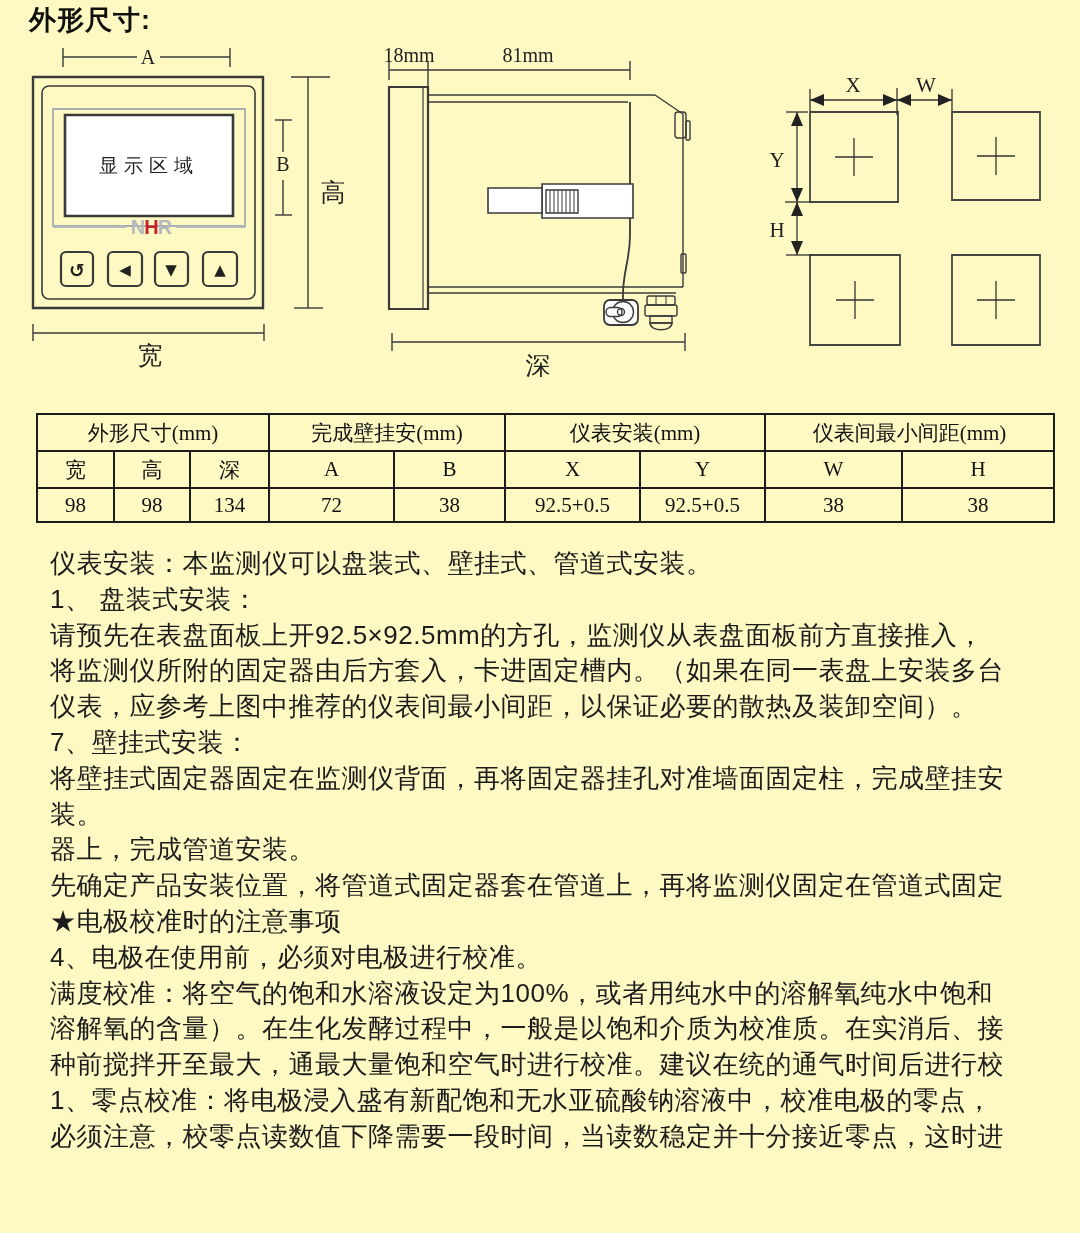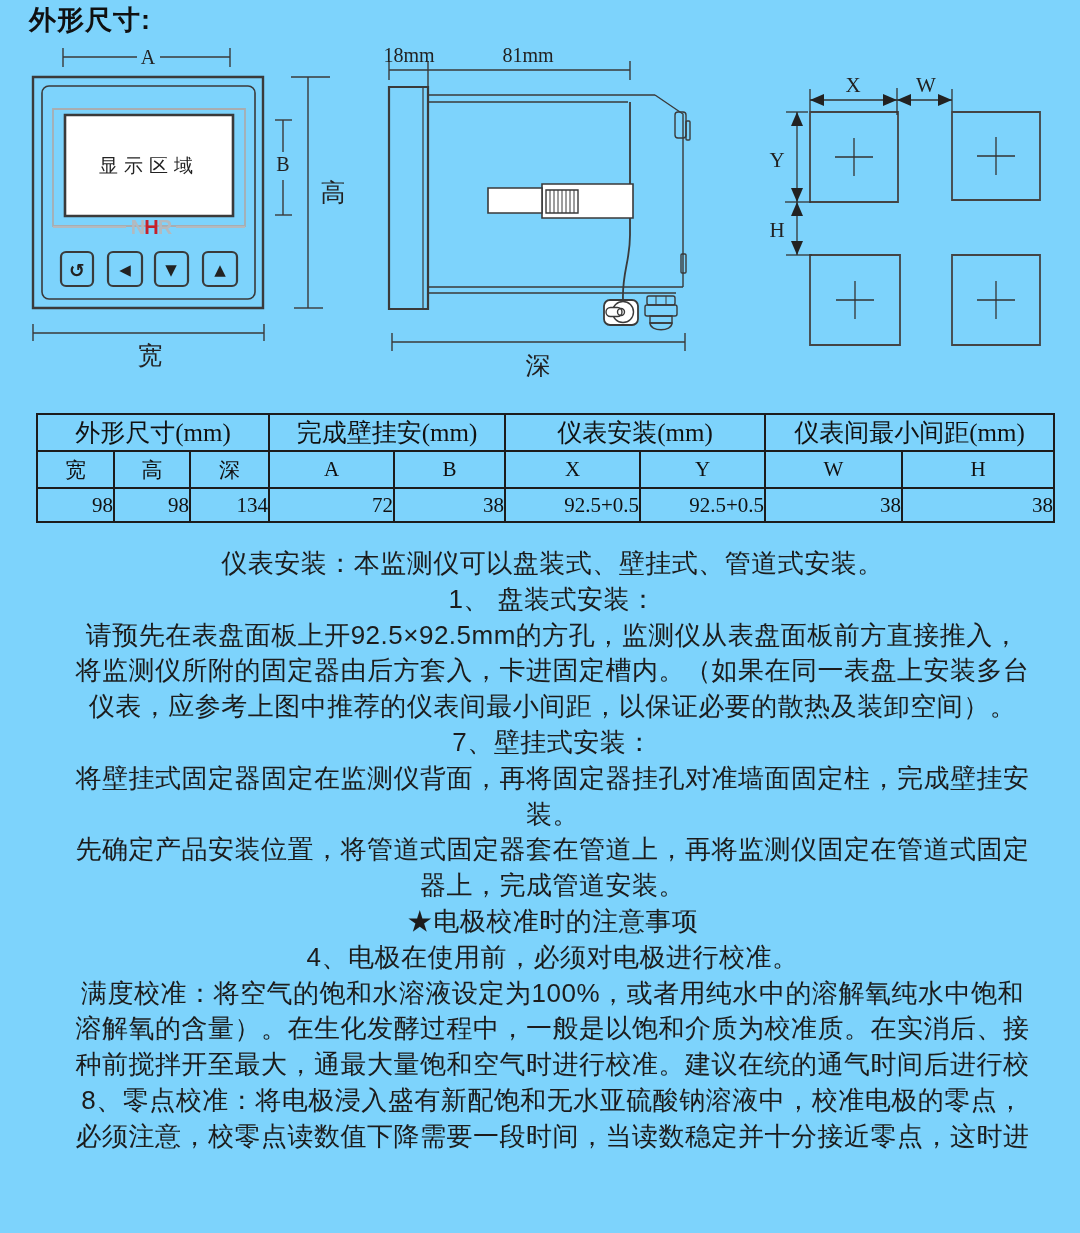--- a/index.html
+++ b/index.html
@@ -1,32 +1,32 @@
 <!DOCTYPE html>
 <html><head>
 <meta charset="utf-8">
 <style>
   html,body{margin:0;padding:0;background:#fff;}
-  .page{position:relative;width:1080px;height:1233px;background:#7dd3fc;overflow:hidden;
+  .page{position:relative;width:1080px;height:1233px;background:#fef9c3;overflow:hidden;
         font-family:"Liberation Sans",sans-serif;color:#1b1b1b;}
   .title{position:absolute;left:29px;top:2px;font-size:27px;font-weight:bold;
          color:#101010;letter-spacing:1px;}
   .fig{position:absolute;}
   .fig line,.fig rect,.fig path,.fig circle{vector-effect:non-scaling-stroke;}
   
   .dims-table{position:absolute;left:36px;top:413px;width:1017px;border-collapse:collapse;
       table-layout:fixed;font-family:"Liberation Serif",serif;color:#111;text-align:center;}
   .dims-table td{border:2px solid #1c1c1c;padding:0;overflow:hidden;white-space:nowrap;}
-  .dims-table tr.r1 td{height:35px;font-size:25px;text-align:center;}
+  .dims-table tr.r1 td{height:35px;font-size:21px;text-align:center;}
   .dims-table tr.r2 td{height:35px;font-size:21px;}
-  .dims-table tr.r3 td{height:32px;font-size:21px;text-align:right;}
+  .dims-table tr.r3 td{height:32px;font-size:21px;}
   
   .body-text{position:absolute;left:50px;top:546px;width:1005px;font-size:26px;
       line-height:35.8px;letter-spacing:0.5px;color:#1c1c1c;font-weight:500;}
-  .tl{white-space:nowrap;text-align:center;}
+  .tl{white-space:nowrap;}
   svg text{font-family:"Liberation Serif",serif;fill:#222;}
   .hei{font-family:"Liberation Sans",sans-serif;}
 </style>
 </head>
 <body>
 
 <div class="page">
 
   <div class="title">外形尺寸:</div>
 
@@ -225,24 +225,24 @@
 
   <div class="body-text">
     <div class="tl">仪表安装：本监测仪可以盘装式、壁挂式、管道式安装。</div>
     <div class="tl">1、 盘装式安装：</div>
     <div class="tl">请预先在表盘面板上开92.5×92.5mm的方孔，监测仪从表盘面板前方直接推入，</div>
     <div class="tl">将监测仪所附的固定器由后方套入，卡进固定槽内。（如果在同一表盘上安装多台</div>
     <div class="tl">仪表，应参考上图中推荐的仪表间最小间距，以保证必要的散热及装卸空间）。</div>
     <div class="tl">7、壁挂式安装：</div>
     <div class="tl">将壁挂式固定器固定在监测仪背面，再将固定器挂孔对准墙面固定柱，完成壁挂安</div>
     <div class="tl">装。</div>
+    <div class="tl">器上，完成管道安装。</div>
     <div class="tl">先确定产品安装位置，将管道式固定器套在管道上，再将监测仪固定在管道式固定</div>
-    <div class="tl">器上，完成管道安装。</div>
     <div class="tl">★电极校准时的注意事项</div>
     <div class="tl">4、电极在使用前，必须对电极进行校准。</div>
     <div class="tl">满度校准：将空气的饱和水溶液设定为100%，或者用纯水中的溶解氧纯水中饱和</div>
     <div class="tl">溶解氧的含量）。在生化发酵过程中，一般是以饱和介质为校准质。在实消后、接</div>
     <div class="tl">种前搅拌开至最大，通最大量饱和空气时进行校准。建议在统的通气时间后进行校</div>
-    <div class="tl">8、零点校准：将电极浸入盛有新配饱和无水亚硫酸钠溶液中，校准电极的零点，</div>
+    <div class="tl">1、零点校准：将电极浸入盛有新配饱和无水亚硫酸钠溶液中，校准电极的零点，</div>
     <div class="tl">必须注意，校零点读数值下降需要一段时间，当读数稳定并十分接近零点，这时进</div>
   </div>
 
 </div>
 
 </body></html>

